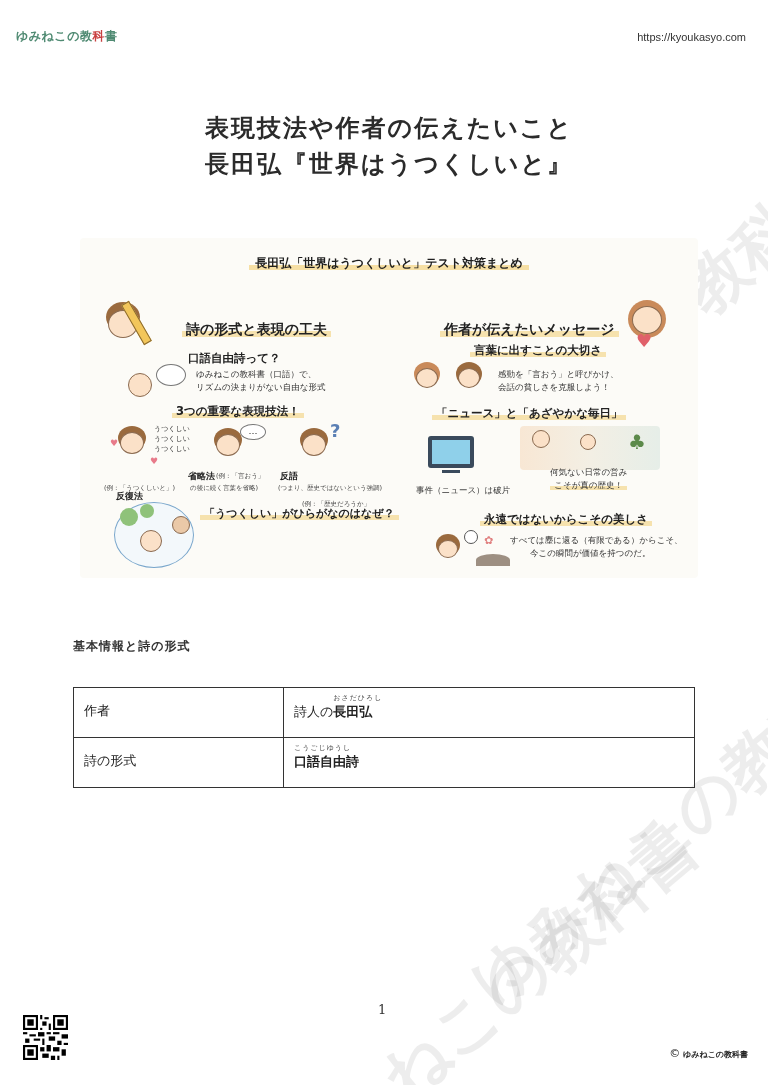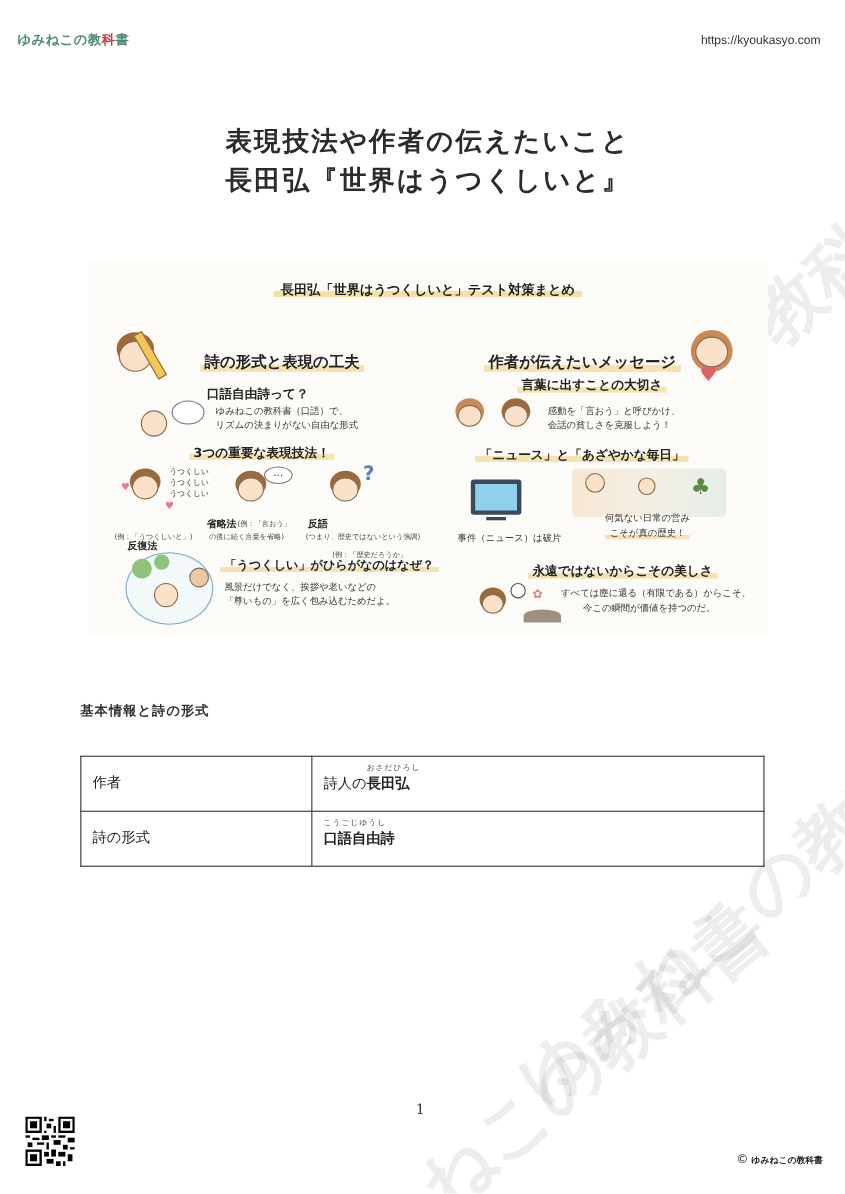--- a/index.html
+++ b/index.html
@@ -107,24 +107,20 @@
   <div class="ig-tag" style="left:200px; top:232px;">反語</div>
   <div class="ig-sub" style="left:222px; top:234px;margin-top:28px;">(例：「歴史だろうか」</div>
   <div class="ig-sub" style="left:198px; top:246px;">(つまり、歴史ではないという強調)</div>
 
   <div style="position:absolute; left:34px; top:264px; width:80px; height:66px; border:1.5px solid #7aa7cc; border-radius:50%; background:#f3f8fb;"></div>
   <div class="fig" style="left:40px; top:270px; width:18px; height:18px; background:#8fc27a;"></div>
   <div class="fig" style="left:60px; top:266px; width:14px; height:14px; background:#8fc27a;"></div>
   <div class="fig face" style="left:60px; top:292px; width:22px; height:22px;"></div>
   <div class="fig face" style="left:92px; top:278px; width:18px; height:18px; background:#eac9a8;"></div>
   <div class="ig-sh" style="left:120px; top:268px; font-size:11px;"><span class="hl">「うつくしい」がひらがなのはなぜ？</span></div>
-  <div class="ig-t" style="left:124px; top:290px;">
-    <div>風景だけでなく、挨拶や老いなどの</div>
-    <div>「尊いもの」を広く包み込むためだよ。</div>
-  </div>
 
   <div class="ig-h" style="left:360px; top:83px;"><span class="hl">作者が伝えたいメッセージ</span></div>
   <div class="fig hair" style="left:548px; top:62px; width:38px; height:38px; background:#c98a5a;"></div>
   <div class="fig face" style="left:552px; top:68px; width:30px; height:28px;"></div>
   <div style="position:absolute; left:556px; top:92px; color:#e0606a; font-size:18px;">♥</div>
 
   <div class="ig-sh" style="left:390px; top:105px;"><span class="hl">言葉に出すことの大切さ</span></div>
   <div class="fig hair" style="left:334px; top:124px; width:26px; height:24px; background:#c98a5a;"></div>
   <div class="fig face" style="left:336px; top:130px; width:22px; height:20px;"></div>
   <div class="fig hair" style="left:376px; top:124px; width:26px; height:24px;"></div>

